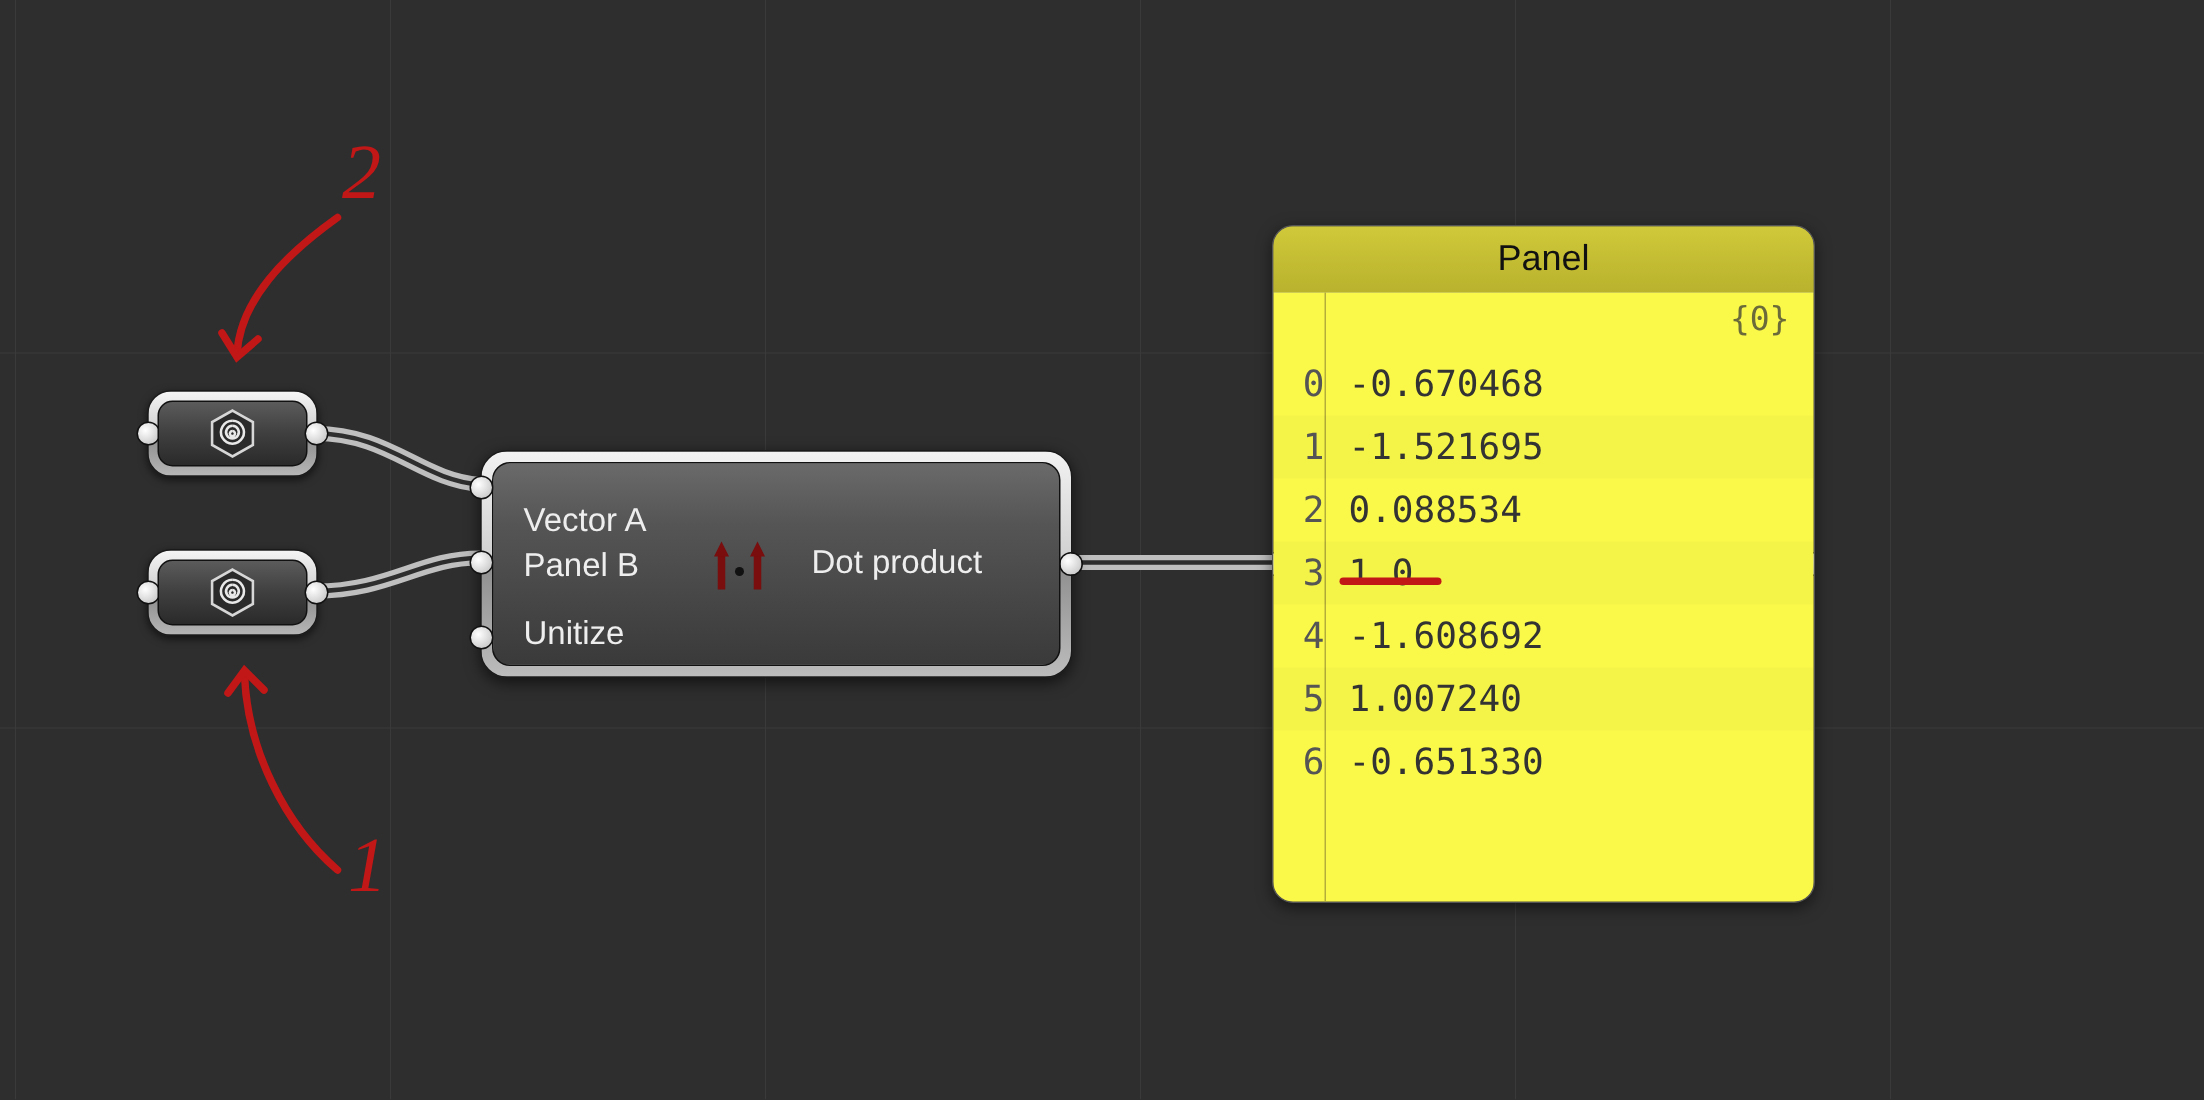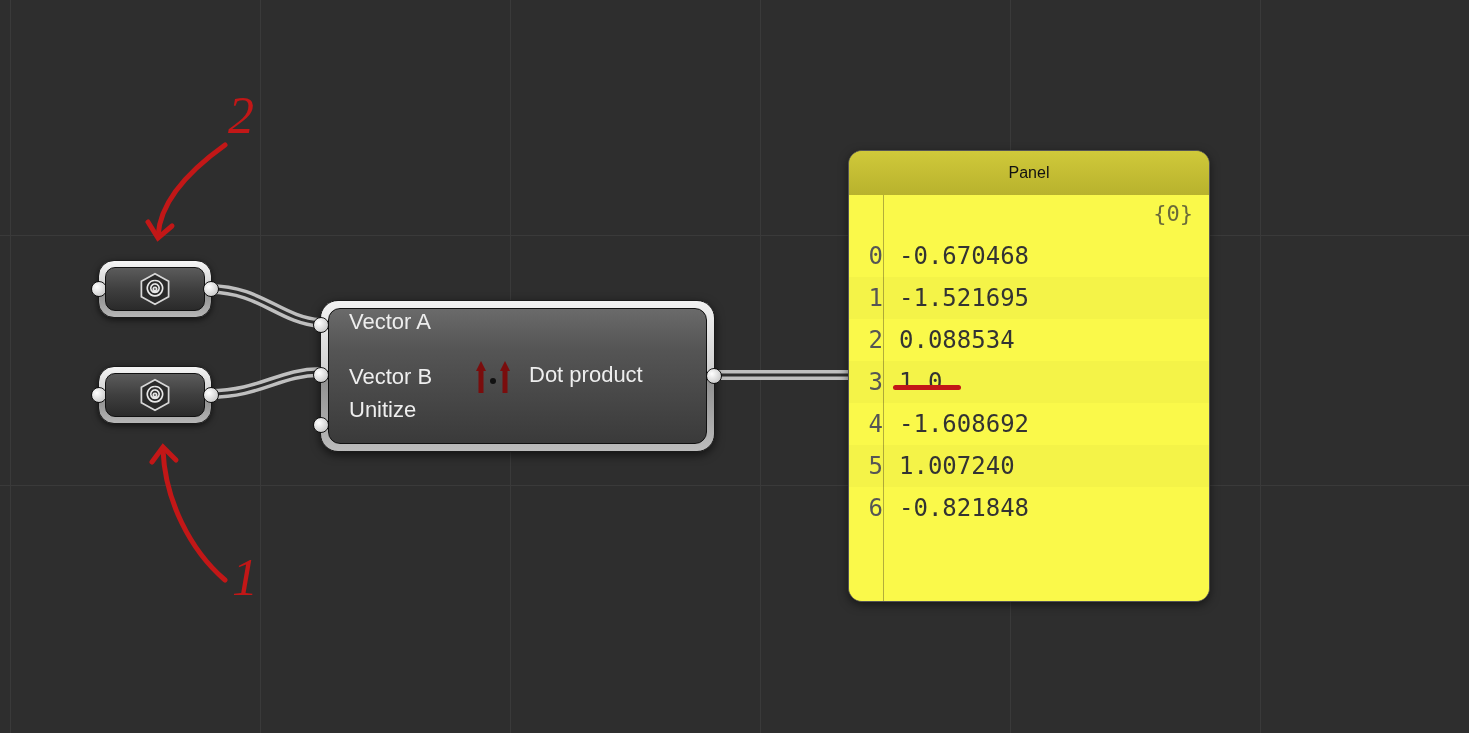--- a/index.html
+++ b/index.html
@@ -23,30 +23,30 @@
   .param .port.left{left:-8px;} .param .port.right{right:-8px;}
   
   .comp{position:absolute;left:320px;top:300px;width:393px;height:150px;border-radius:18px;
     background:linear-gradient(to bottom,#f2f2f2 0%,#cfcfcf 50%,#8f8f8f 51%,#bcbcbc 100%);
     border:1px solid #1a1a1a;box-shadow:0 3px 10px rgba(0,0,0,0.6);}
   .comp .body{position:absolute;inset:7px;border-radius:12px;
     background:linear-gradient(to bottom,#6a6a6a 0%,#555 30%,#3a3a3a 100%);
     border:1px solid #111;color:#eee;font-size:22px;}
   .comp .inlabel{position:absolute;left:20px;}
   .comp .iconbox{position:absolute;left:140px;top:48px;width:48px;height:44px;display:flex;align-items:center;justify-content:center;}
-  .comp .outlabel{position:absolute;left:200px;top:53px;}
+  .comp .outlabel{position:absolute;left:212px;top:53px;}
   .comp .port{position:absolute;width:14px;height:14px;border-radius:50%;
     background:radial-gradient(circle at 35% 35%,#fff,#bcbcbc);border:1px solid #111;transform:translateY(-50%);}
   .comp .port.left{left:-8px;} .comp .port.right{right:-8px;}
   
   .panel{position:absolute;left:848px;top:150px;width:360px;height:450px;border-radius:14px;
     background:#c1bb30;border:1px solid #555;box .6;box-shadow:0 3px 10px rgba(0,0,0,0.5);overflow:hidden;}
   .panel .titlebar{height:44px;background:linear-gradient(to bottom,#d0c93a,#b8b22d);
     border-bottom:1px solid #888;display:flex;align-items:center;justify-content:center;
-    color:#111;font-size:16px;}
+    color:#111;font-size:24px;}
   .panel .paper{position:absolute;top:44px;left:0;right:0;bottom:0;
     background:#faf94a;}
   .panel .margin{position:absolute;top:0;bottom:0;left:34px;width:1px;background:#b3ad3a;}
   .panel .hdr{position:absolute;top:6px;right:16px;color:#6a6a3a;font-family:Consolas,monospace;font-size:22px;}
   .panel .rows{position:absolute;top:40px;left:0;right:0;}
   .panel .row{height:42px;display:flex;align-items:center;font-family:Consolas,monospace;font-size:24px;color:#333;}
   .panel .row:nth-child(even){background:rgba(0,0,0,0.025);}
   .panel .idx{width:34px;text-align:right;padding-right:6px;color:#555;}
   .panel .val{padding-left:10px;}
   .panel .underline{position:absolute;left:44px;top:190px;width:68px;height:5px;background:#c21717;border-radius:3px;}
@@ -104,23 +104,23 @@
     </div>
     <div class="port right"></div>
   </div>
 
   <div class="comp">
     <div class="port left" style="top:24px"></div>
     <div class="port left" style="top:74px"></div>
     <div class="port left" style="top:124px"></div>
     <div class="port right" style="top:75px"></div>
     <div class="body">
-      <div class="inlabel" style="top:0">Vector A</div>
-      <div class="inlabel" style="top:55px">Vector B</div>
-      <div class="inlabel" style="top:88px">Unitize</div>
+      <div class="inlabel" style="top:25px">Vector A</div>
+      <div class="inlabel" style="top:55px">Panel B</div>
+      <div class="inlabel" style="top:100px">Unitize</div>
       <div class="iconbox">
         <svg width="44" height="40" viewBox="0 0 44 40">
           <line x1="10" y1="34" x2="10" y2="8" stroke="#7a0d0d" stroke-width="5"></line>
           <polygon points="10,2 5,12 15,12" fill="#7a0d0d"></polygon>
           <line x1="34" y1="34" x2="34" y2="8" stroke="#7a0d0d" stroke-width="5"></line>
           <polygon points="34,2 29,12 39,12" fill="#7a0d0d"></polygon>
           <circle cx="22" cy="22" r="3" fill="#111"></circle>
         </svg>
       </div>
       <div class="outlabel">Dot product</div>
@@ -154,21 +154,21 @@
         <div class="row">
             <span class="idx">4</span>
             <span class="val">-1.608692</span>
           </div>
         <div class="row">
             <span class="idx">5</span>
             <span class="val">1.007240</span>
           </div>
         <div class="row">
             <span class="idx">6</span>
-            <span class="val">-0.821848</span>
+            <span class="val">-0.651330</span>
           </div>
       </div>
       <div class="underline"></div>
     </div>
   </div>
 
   <div class="anno" style="left:228px;top:86px">2</div>
   <div class="anno" style="left:232px;top:548px">1</div>
 </div>
 

